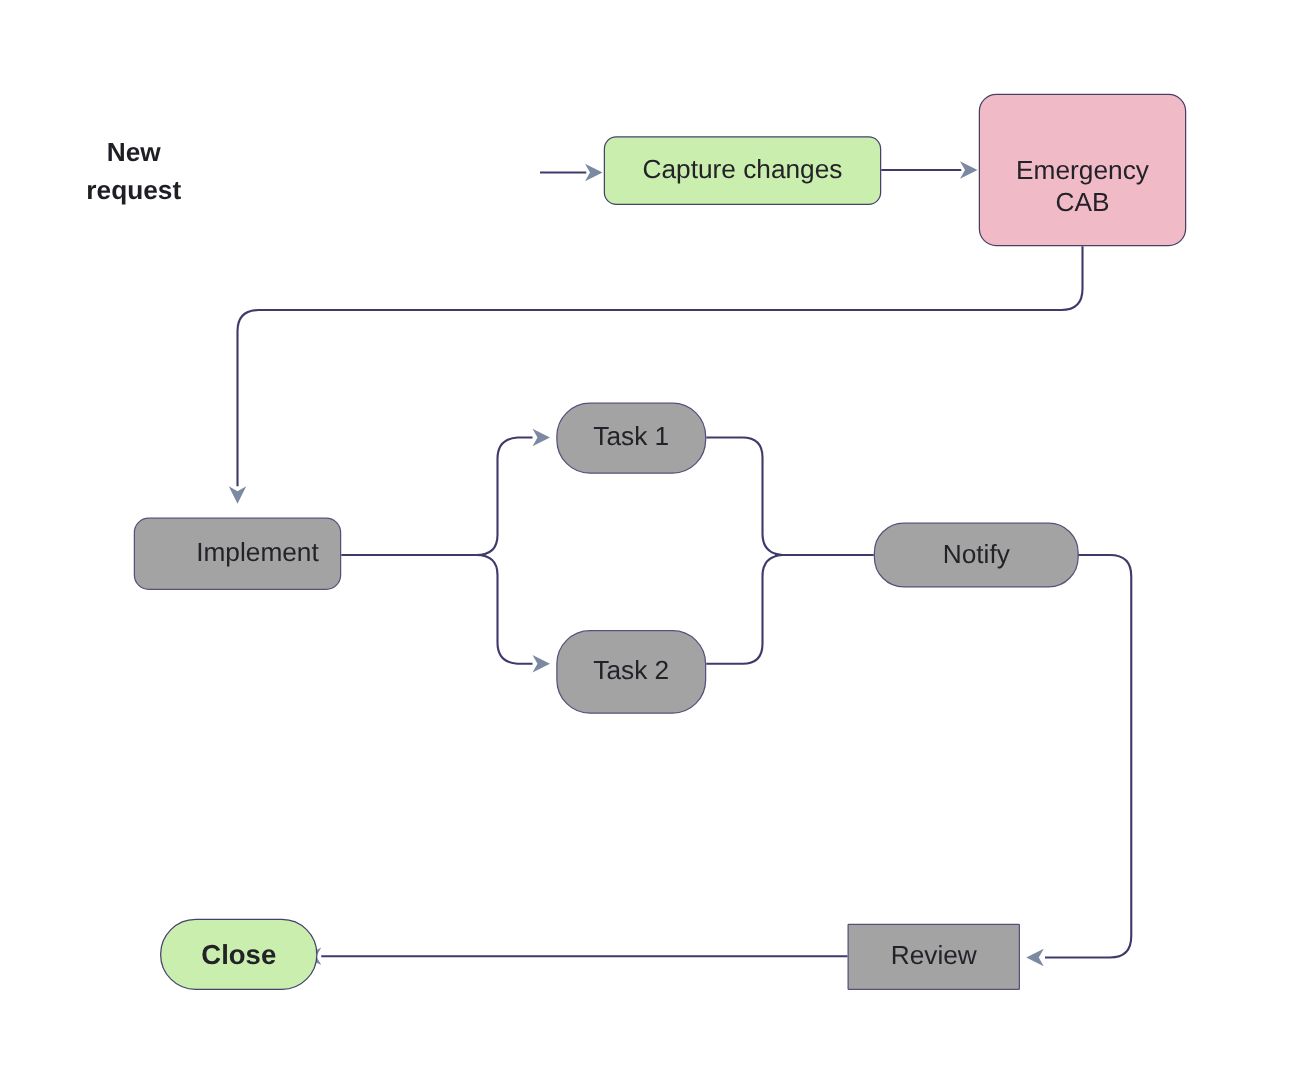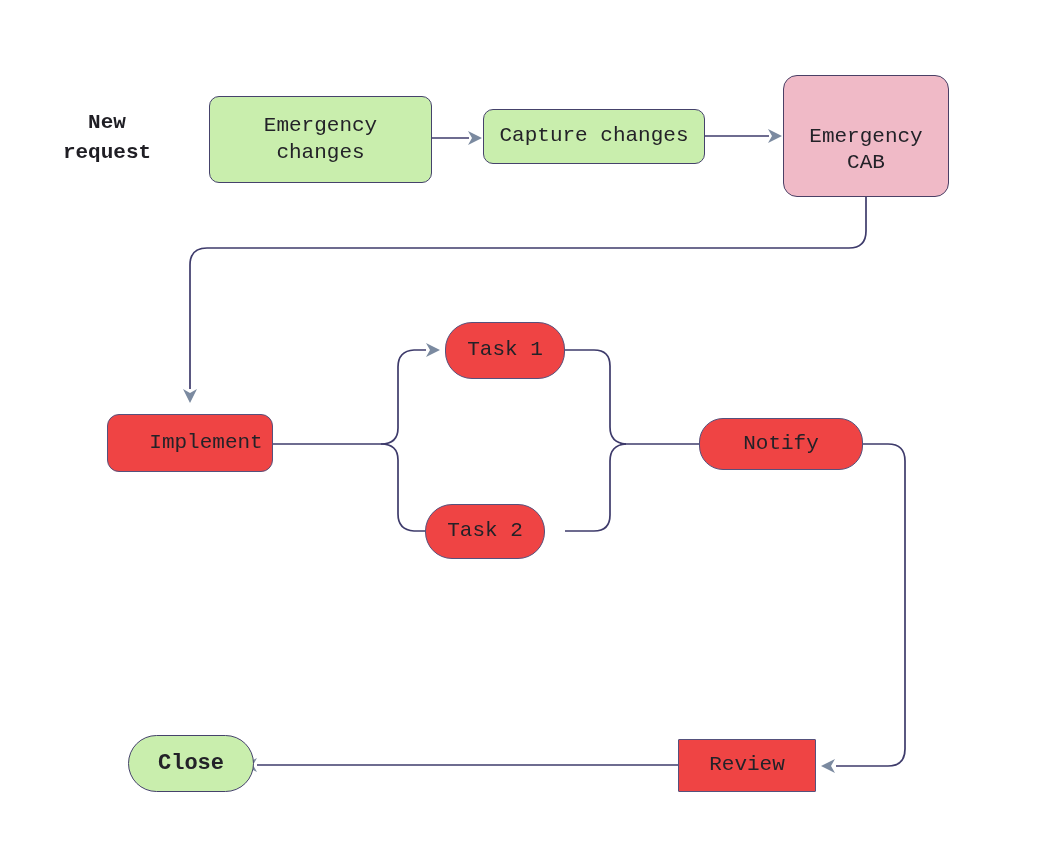--- a/index.html
+++ b/index.html
@@ -1,39 +1,39 @@
 <!DOCTYPE html>
 <html><head>
 <meta charset="utf-8">
 <style>
   html,body{margin:0;padding:0;background:#ffffff;}
   .canvas{
     position:relative;width:1042px;height:858px;background:#ffffff;
-    font-family:Liberation Mono, monospace;color:#232228;overflow:hidden;
+    font-family:Liberation Sans, sans-serif;color:#232228;overflow:hidden;
   }
   .edges{position:absolute;left:0;top:0;width:1042px;height:858px;}
   .edge{fill:none;stroke:#3e3b6b;stroke-width:1.7;}
   .head{fill:#7b8aa0;stroke:none;}
   .node{
     position:absolute;display:flex;align-items:center;justify-content:center;
     text-align:center;box-sizing:border-box;border:1.6px solid #45426b;
     font-size:21px;font-weight:500;line-height:1.25;
   }
   .green{background:#c9eead;}
   .pink{background:#f0bac7;border-color:#4a4066;}
-  .yellow{background:#ef4444;border-color:#55517c;}
+  .yellow{background:#a3a3a3;border-color:#55517c;}
   .lbl{display:block;}
   #n-emergency-changes{left:209px;top:96px;width:223px;height:87px;border-radius:10px;}
   #n-emergency-changes .lbl{width:150px;}
   #n-capture-details{left:483px;top:109px;width:222px;height:55px;border-radius:10px;}
   #n-emergency-cab{left:783px;top:75px;width:166px;height:122px;border-radius:14px;}
   #n-emergency-cab .lbl{width:130px;margin-top:28px;}
   #n-implement{left:107px;top:414px;width:166px;height:58px;border-radius:12px;padding-left:32px;}
   #n-task-1{left:445px;top:322px;width:120px;height:57px;border-radius:27px;}
-  #n-task-2{left:425px;top:504px;width:120px;height:55px;border-radius:27px;}
+  #n-task-2{left:445px;top:504px;width:120px;height:67px;border-radius:27px;}
   #n-notify{left:699px;top:418px;width:164px;height:52px;border-radius:24px;}
   #n-review{left:678px;top:739px;width:138px;height:53px;border-radius:1px;}
   #n-close{left:128px;top:735px;width:126px;height:57px;border-radius:28.5px;font-weight:700;font-size:22px;}
   .annotation{
     position:absolute;left:52px;top:108px;width:110px;text-align:center;
     font-size:21px;font-weight:600;line-height:30px;color:#1f1e24;
   }
 </style>
 </head>
 <body>
@@ -65,23 +65,20 @@
     <polygon class="head" points="821,766 835,759 831,766 835,773"></polygon>
 
     <path class="edge" d="M678 765 L257 765"></path>
     <polygon class="head" points="243,765 257,758 253,765 257,772"></polygon>
   </svg>
 
   <div class="annotation">
     <span class="lbl">New request</span>
   </div>
 
-  <div class="node green" id="n-emergency-changes">
-    <span class="lbl">Emergency changes</span>
-  </div>
 
   <div class="node green" id="n-capture-details">
     <span class="lbl">Capture changes</span>
   </div>
 
   <div class="node pink" id="n-emergency-cab">
     <span class="lbl">Emergency CAB</span>
   </div>
 
   <div class="node yellow" id="n-implement">

